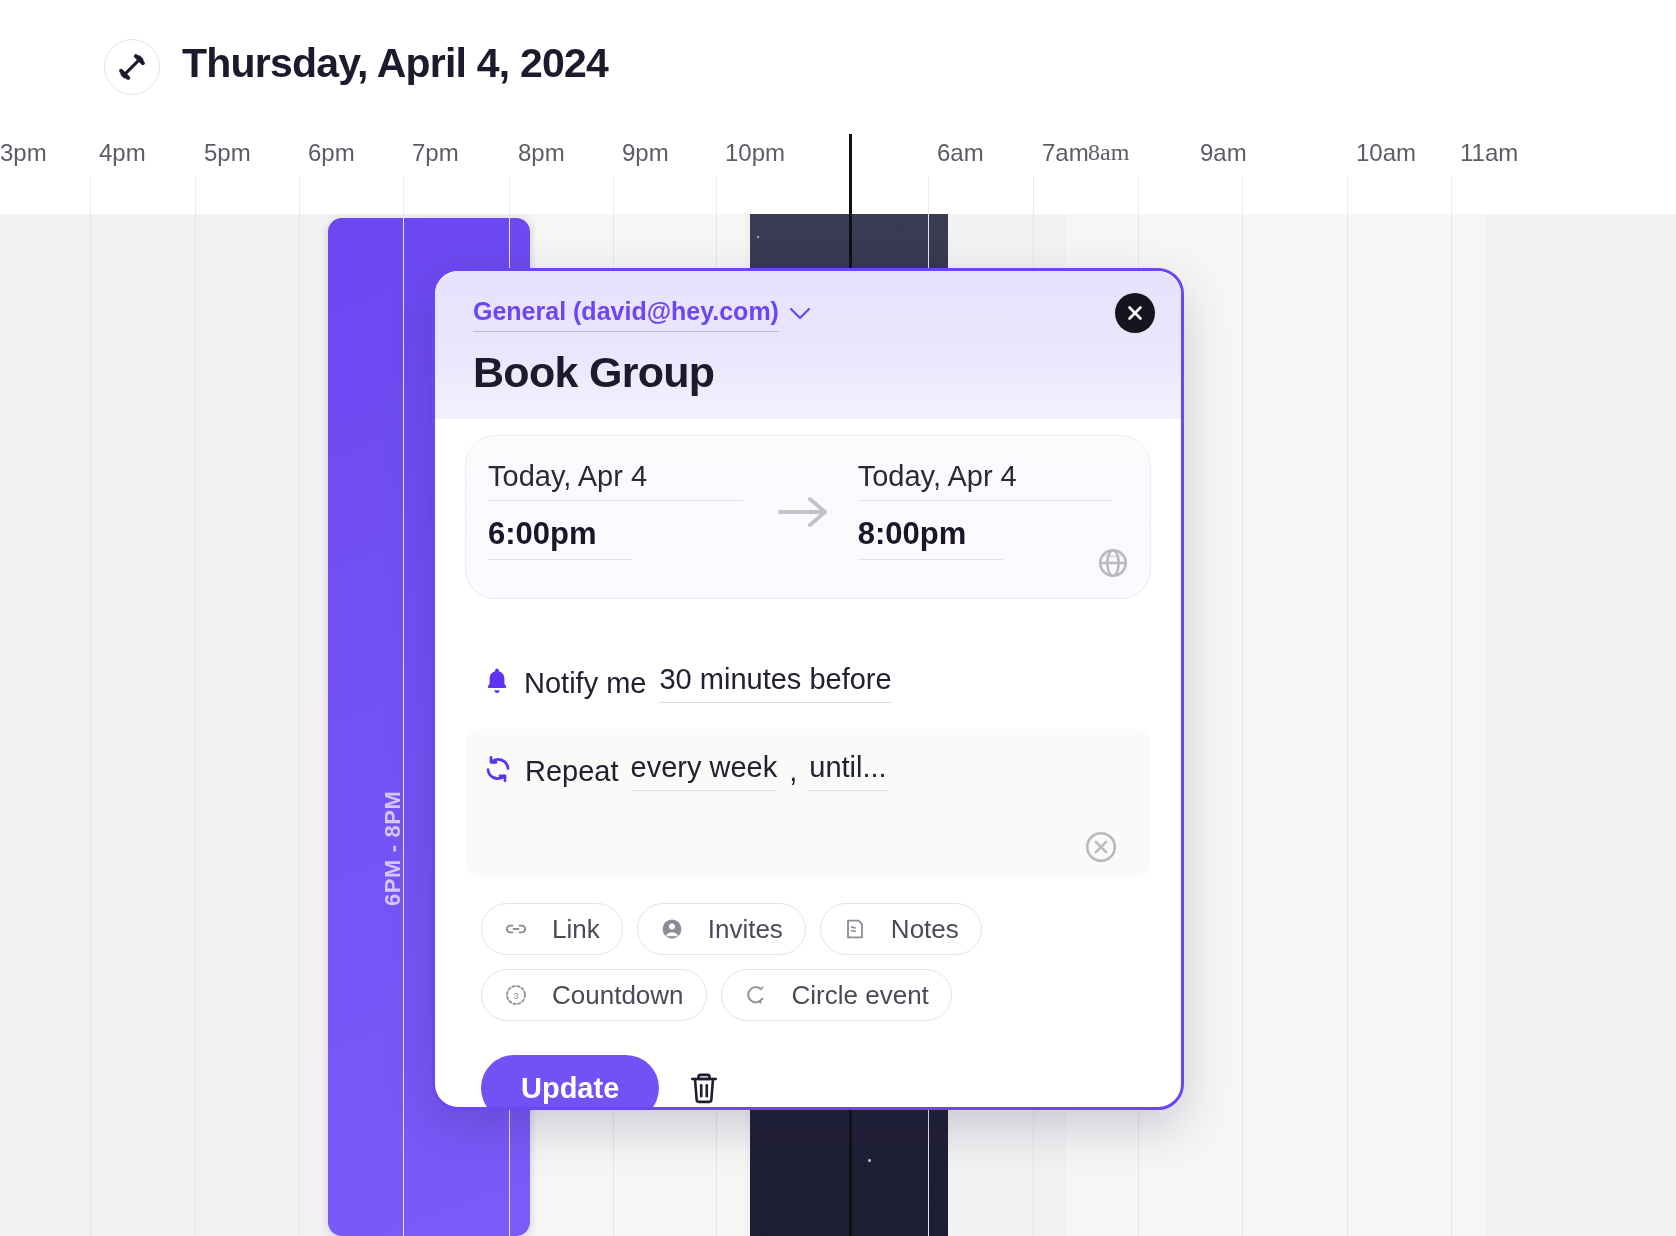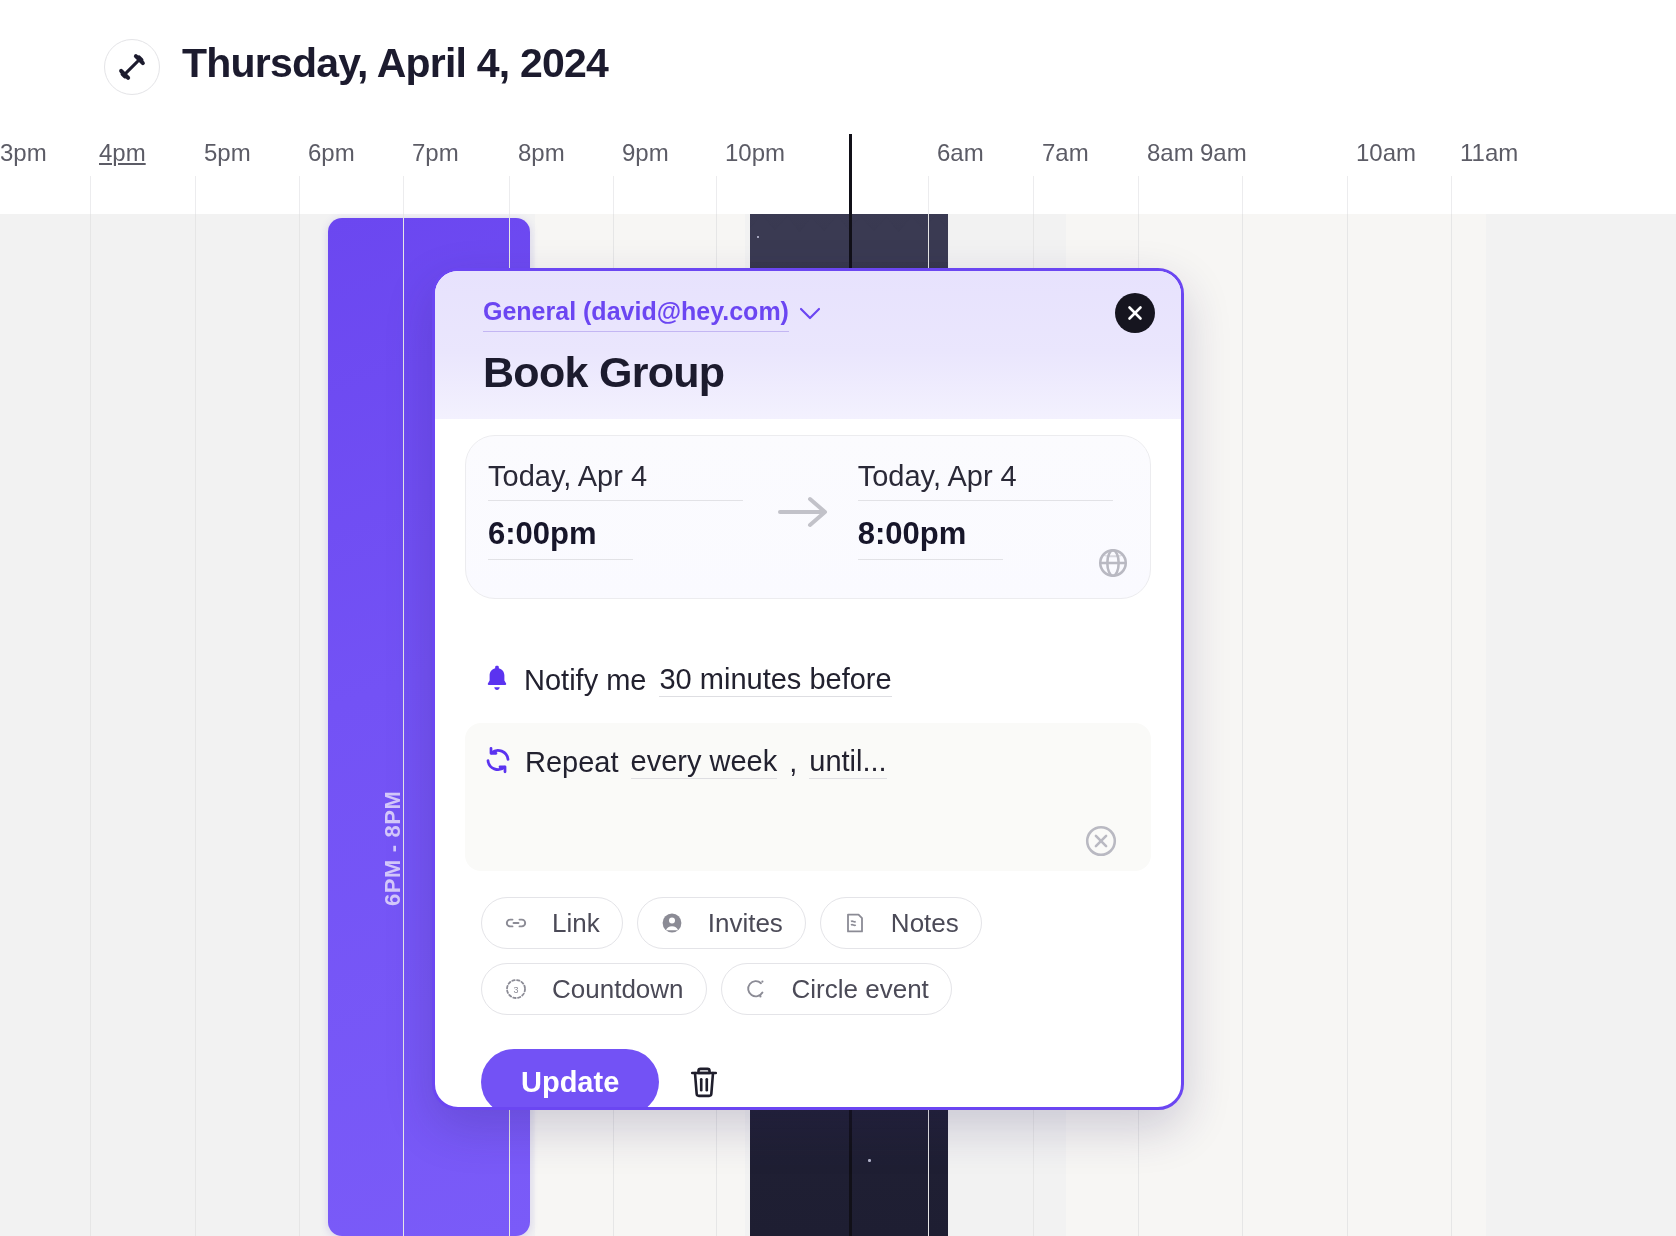--- a/index.html
+++ b/index.html
@@ -96,21 +96,21 @@
     border-radius: 26px;
     border: 3px solid #6b46f2;
     background: #ffffff;
     box-shadow: 0 18px 48px rgba(40,30,90,.20);
     overflow: hidden;
   }
   .modal-head {
     position: relative;
     height: 148px;
     background: linear-gradient(180deg, #e7e2fd 0%, #eae6fd 55%, #f3f1fe 100%);
-    padding: 26px 38px 0 48px;
+    padding: 26px 38px 0 38px;
   }
   .account-row { display: flex; align-items: center; gap: 10px; }
   .account-link {
     font-size: 25px; font-weight: 700; color: #6b46f2;
     border-bottom: 1.5px solid #c3b6f3; padding-bottom: 5px;
   }
   .chev { color: #6b46f2; font-size: 21px; line-height: 1; margin-bottom: 4px; }
   .event-title {
     margin-top: 16px;
     font-size: 43px; font-weight: 700; letter-spacing: -0.7px; color: #1c1b2e;
@@ -166,21 +166,21 @@
   }
   .allday-label { font-size: 29px; color: #22212f; }
 
   
   .notify-row {
     display: flex; align-items: center; gap: 13px;
     margin-top: 64px; padding-left: 18px;
   }
   .notify-text { font-size: 29px; color: #22212f; }
   .underlined {
-    border-bottom: 1.5px solid #dedee2; display: inline-block;
+    border-bottom: 1.5px solid #dedee2; padding-bottom: 6px; display: inline-block;
   }
 
   
   .repeat-panel {
     position: relative;
     margin-top: 26px;
     background: #fafaf8;
     border-radius: 16px;
     padding: 22px 20px 26px 18px;
     min-height: 148px;
@@ -240,39 +240,39 @@
         <path d="M3.3 15.1 L8.9 20.7" stroke-width="3.2"></path>
         <path d="M15.1 3.3 L20.7 8.9" stroke-width="3.2"></path>
         <path d="M17.6 4.6 L19.4 6.4" stroke-width="3.6"></path>
       </svg>
     </div>
     <div class="page-title">Thursday, April 4, 2024</div>
   </div>
 
   <div class="ruler" id="ruler">
       <div class="tick-label" style="left: 0px;">3pm</div>
-      <div class="tick-label" style="left: 99px; text-decoration: underline;">4pm</div>
+      <div class="tick-label" style="left: 99px;">4pm</div>
       <div class="tick-line" style="left: 90px;"></div>
       <div class="tick-label" style="left: 204px;">5pm</div>
       <div class="tick-line" style="left: 195px;"></div>
       <div class="tick-label" style="left: 308px;">6pm</div>
       <div class="tick-line" style="left: 299px;"></div>
       <div class="tick-label" style="left: 412px;">7pm</div>
       <div class="tick-line" style="left: 403px;"></div>
       <div class="tick-label" style="left: 518px;">8pm</div>
       <div class="tick-line" style="left: 509px;"></div>
       <div class="tick-label" style="left: 622px;">9pm</div>
       <div class="tick-line" style="left: 613px;"></div>
       <div class="tick-label" style="left: 725px;">10pm</div>
       <div class="tick-line" style="left: 716px;"></div>
       <div class="tick-label" style="left: 937px;">6am</div>
       <div class="tick-line" style="left: 928px;"></div>
       <div class="tick-label" style="left: 1042px;">7am</div>
       <div class="tick-line" style="left: 1033px;"></div>
-      <div class="tick-label" style="left: 1147px;">8am</div>
+      <div class="tick-label" style="left: 1088px; font-family: Liberation Serif, serif;">8am</div>
       <div class="tick-line" style="left: 1138px;"></div>
       <div class="tick-label" style="left: 1200px;">9am</div>
       <div class="tick-line" style="left: 1242px;"></div>
       <div class="tick-label" style="left: 1356px;">10am</div>
       <div class="tick-line" style="left: 1347px;"></div>
       <div class="tick-label" style="left: 1460px;">11am</div>
       <div class="tick-line" style="left: 1451px;"></div>
     </div>
 
   <div class="grid-body" id="grid">

